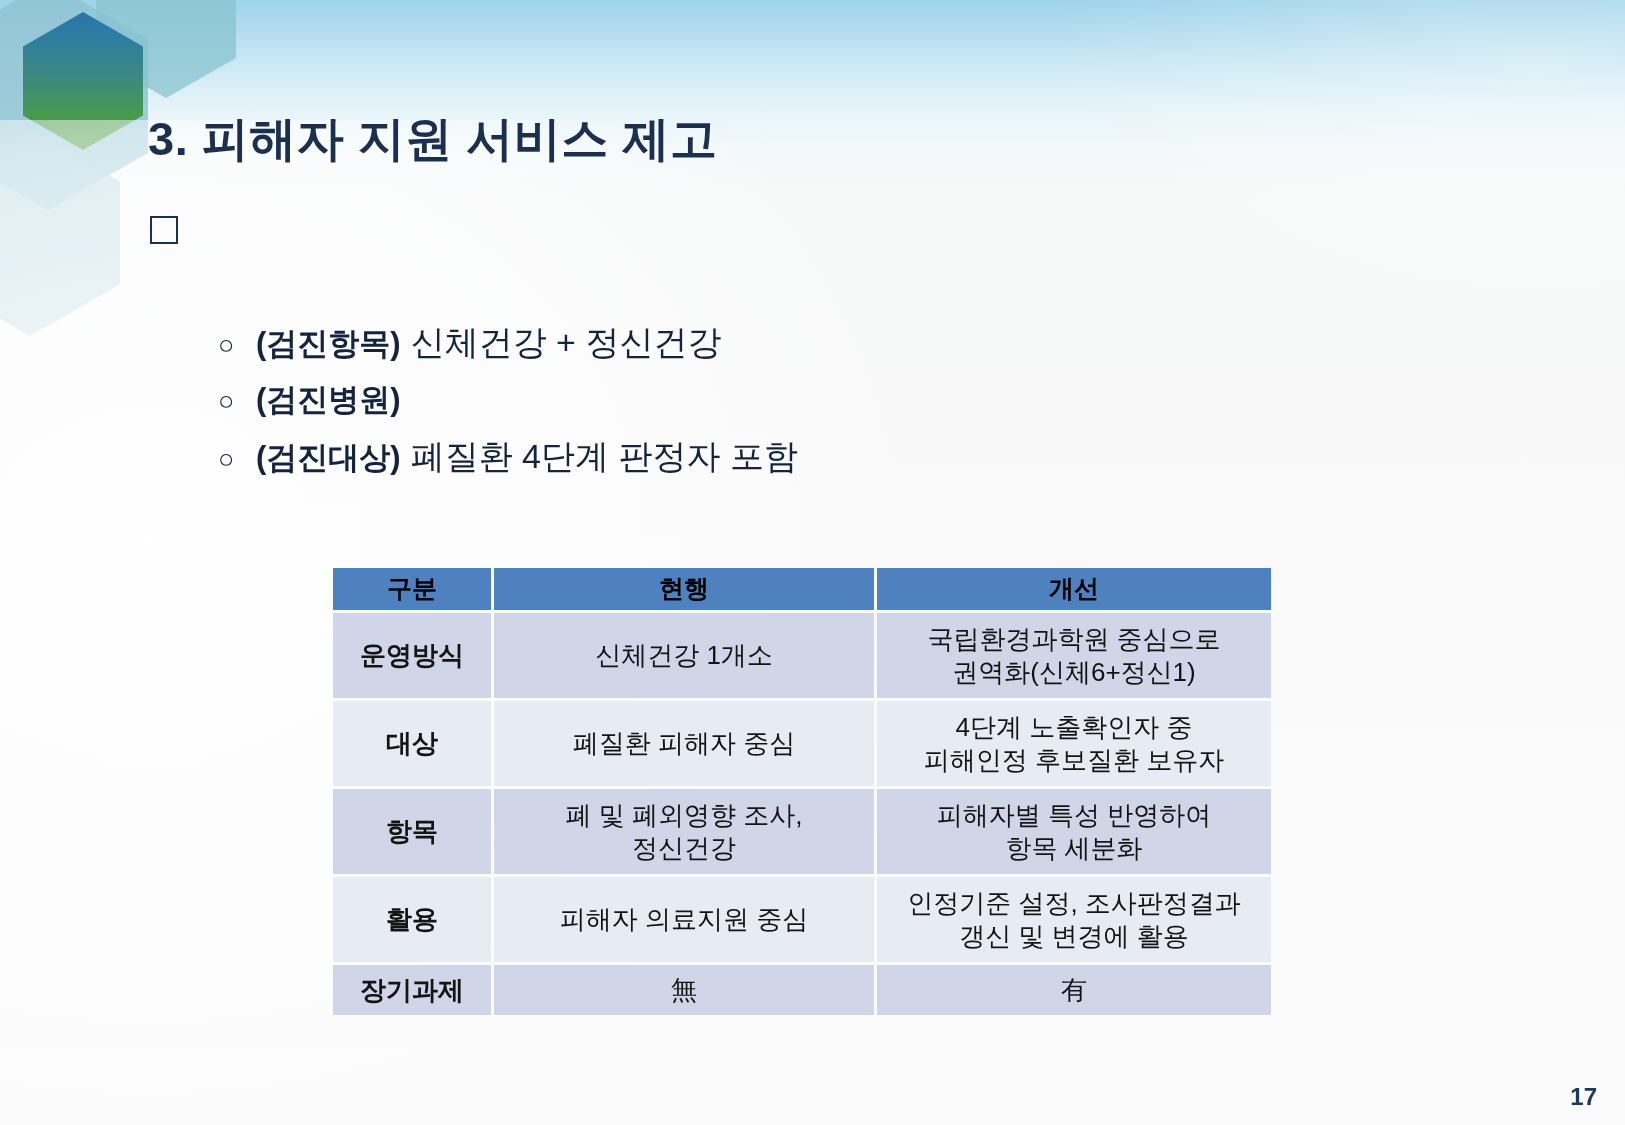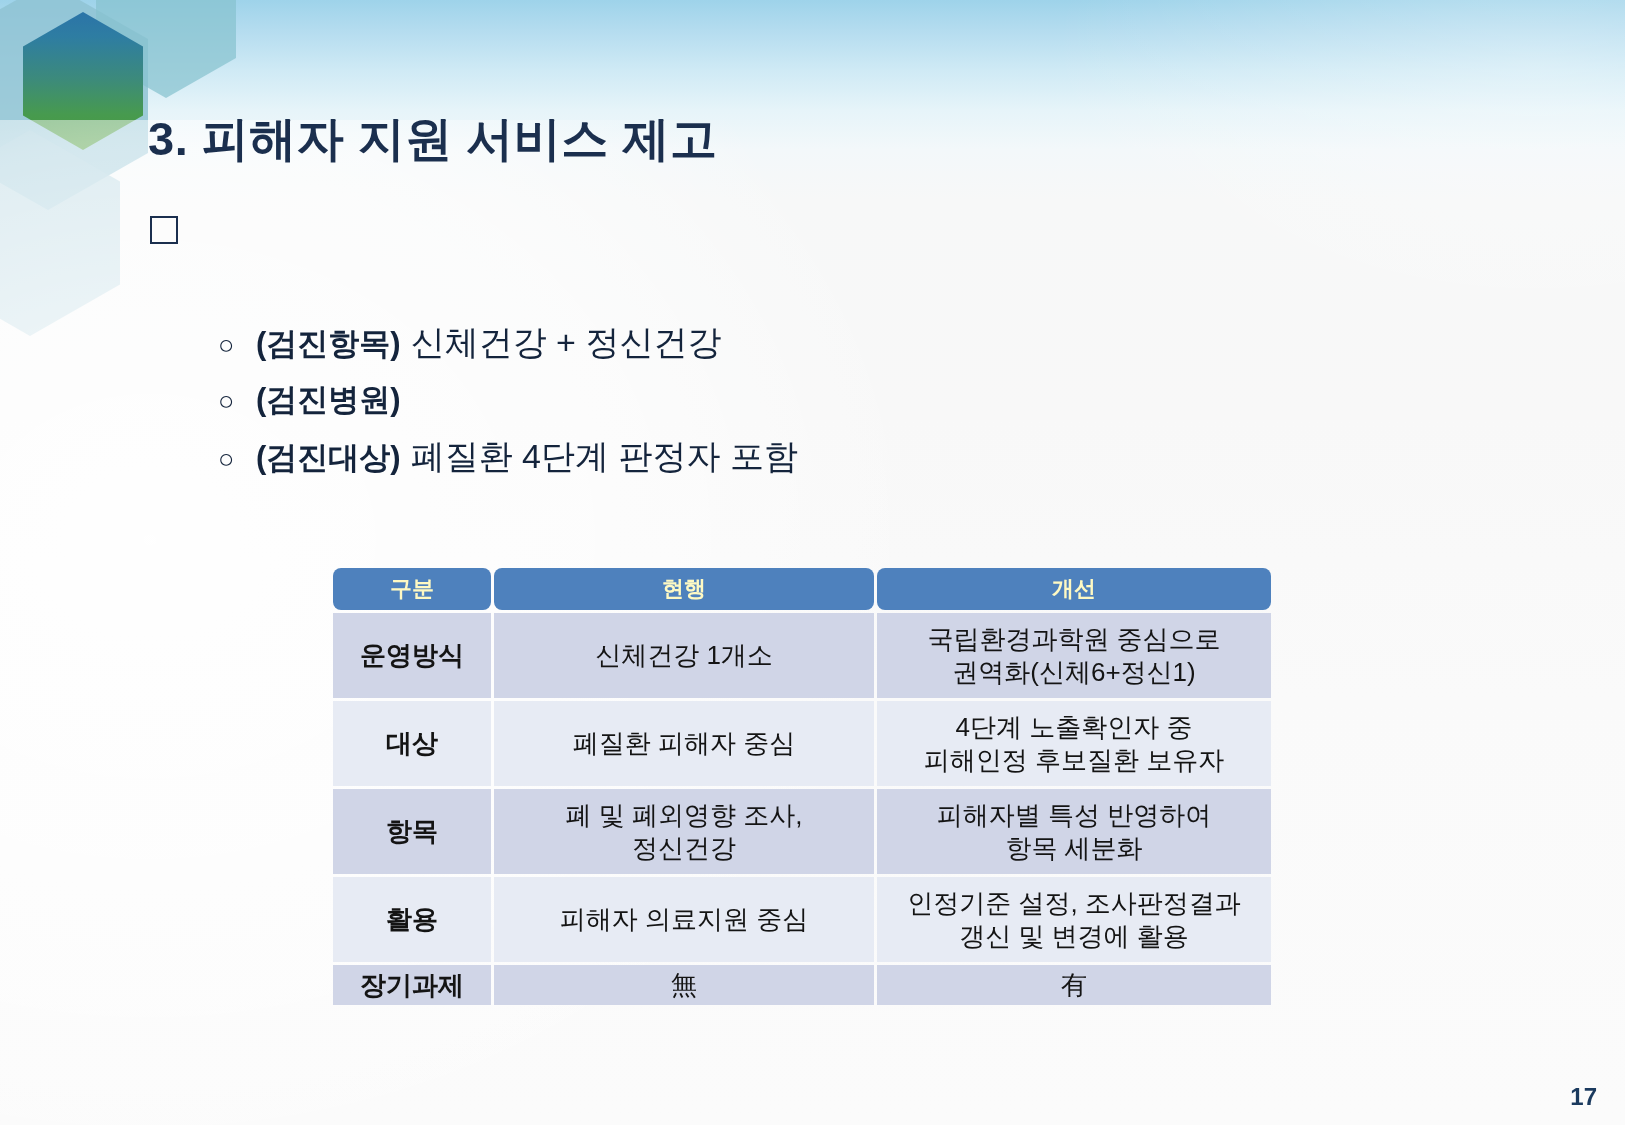--- a/index.html
+++ b/index.html
@@ -154,38 +154,37 @@
     table-layout: fixed;
   }
   .tbl th, .tbl td {
     padding: 0;
     text-align: center;
     vertical-align: middle;
     line-height: 1.25;
   }
   .tbl th {
     background: #4e81bd;
-    color: #fef9c3;
-    font-size: 22px;
+    color: #000000;
+    font-size: 25px;
     font-weight: bold;
     height: 42px;
-    border-radius: 8px;
   }
   .tbl td {
     color: #141414;
     font-size: 26px;
   }
   .tbl .c-label {
     font-weight: bold;
     font-size: 26px;
   }
   .row-dark td { background: #d0d5e7; }
   .row-light td { background: #e7ebf4; }
   .r-tall td { height: 85px; }
-  .r-short td { height: 40px; }
+  .r-short td { height: 50px; }
   .col1 { width: 158px; }
   .col2 { width: 380px; }
   .col3 { width: 394px; }
   .cjk { font-family: "DejaVu Sans", "Liberation Sans", sans-serif; font-size: 25px; color: #3a3a3a; }
 
   .pagenum {
     position: absolute;
     right: 28px;
     bottom: 14px;
     font-size: 24px;

